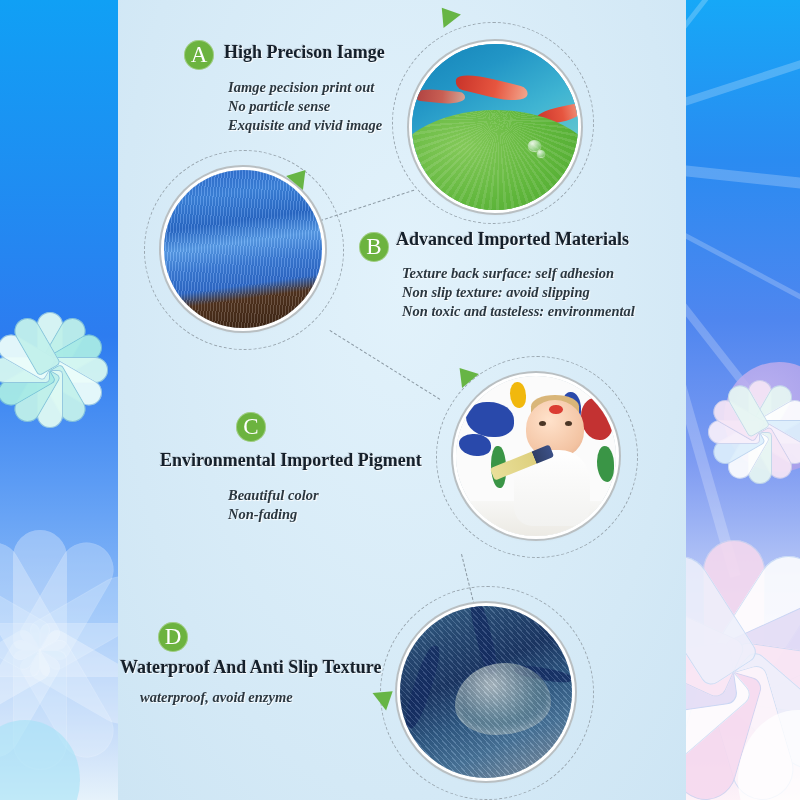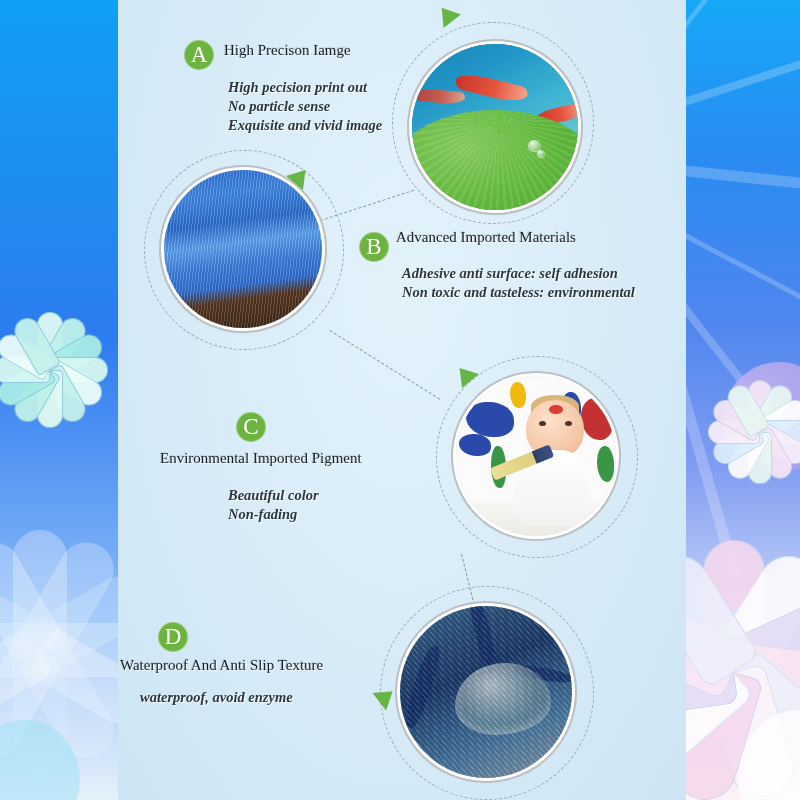--- a/index.html
+++ b/index.html
@@ -54,21 +54,21 @@
   .arrow{position:absolute;width:0;height:0;z-index:5;
     border-left:11px solid transparent;border-right:11px solid transparent;
     border-bottom:17px solid #67b545;}
 
   
   .blk{position:absolute;z-index:5;}
   .badge{position:absolute;width:30px;height:30px;border-radius:50%;
     background:#6cb33f;color:#ffffff;font-size:23px;line-height:30px;
     text-align:center;font-family:"Liberation Serif","DejaVu Serif",serif;
     box-shadow:inset 0 0 0 1px rgba(255,255,255,.35);}
-  .head{position:absolute;font-size:15px;font-weight:normal;color:#15202b;
+  .head{position:absolute;font-size:18px;font-weight:bold;color:#15202b;
     white-space:nowrap;text-shadow:1px 1px 1px rgba(255,255,255,.9),-1px -1px 0 rgba(140,150,160,.35);}
   .lines{position:absolute;font-style:italic;font-weight:bold;font-size:14.5px;
     color:#2b3740;line-height:19px;white-space:nowrap;
     text-shadow:1px 1px 1px rgba(255,255,255,.95);}
   .lines div{white-space:nowrap;}
 
   
   
   .koi{background:linear-gradient(165deg,#1a9bc9 0%,#1f8fc4 30%,#2aa7cf 48%,#36b6d4 55%,#4fc0cf 60%,#6ec56f 64%,#58b83f 78%,#4aa832 100%);}
   .koi .water{position:absolute;left:0;top:0;right:0;height:57%;
@@ -255,31 +255,32 @@
         <div class="streak" style="left:66%;top:36%;width:34%;height:7%;transform:rotate(10deg);"></div>
         <div class="bead"></div>
       </div>
     </div>
     <div class="arrow" style="left:257px;top:688px;transform:rotate(52deg);"></div>
 
     <div class="blk" style="left:0;top:0;">
       <div class="badge" style="left:66px;top:40px;">A</div>
       <div class="head" style="left:106px;top:42px;">High Precison Iamge</div>
       <div class="lines" style="left:110px;top:78px;">
-        <div>High pecision print out</div>
+        <div>Iamge pecision print out</div>
         <div>No particle sense</div>
         <div>Exquisite and vivid image</div>
       </div>
     </div>
 
     <div class="blk" style="left:0;top:0;">
       <div class="badge" style="left:241px;top:232px;">B</div>
       <div class="head" style="left:278px;top:229px;">Advanced Imported Materials</div>
       <div class="lines" style="left:284px;top:264px;">
-        <div>Adhesive anti surface: self adhesion</div>
+        <div>Texture back surface: self adhesion</div>
+        <div>Non slip texture: avoid slipping</div>
         <div>Non toxic and tasteless: environmental</div>
       </div>
     </div>
 
     <div class="blk" style="left:0;top:0;">
       <div class="badge" style="left:118px;top:412px;">C</div>
       <div class="head" style="left:42px;top:450px;">Environmental Imported Pigment</div>
       <div class="lines" style="left:110px;top:486px;">
         <div>Beautiful color</div>
         <div>Non-fading</div>

